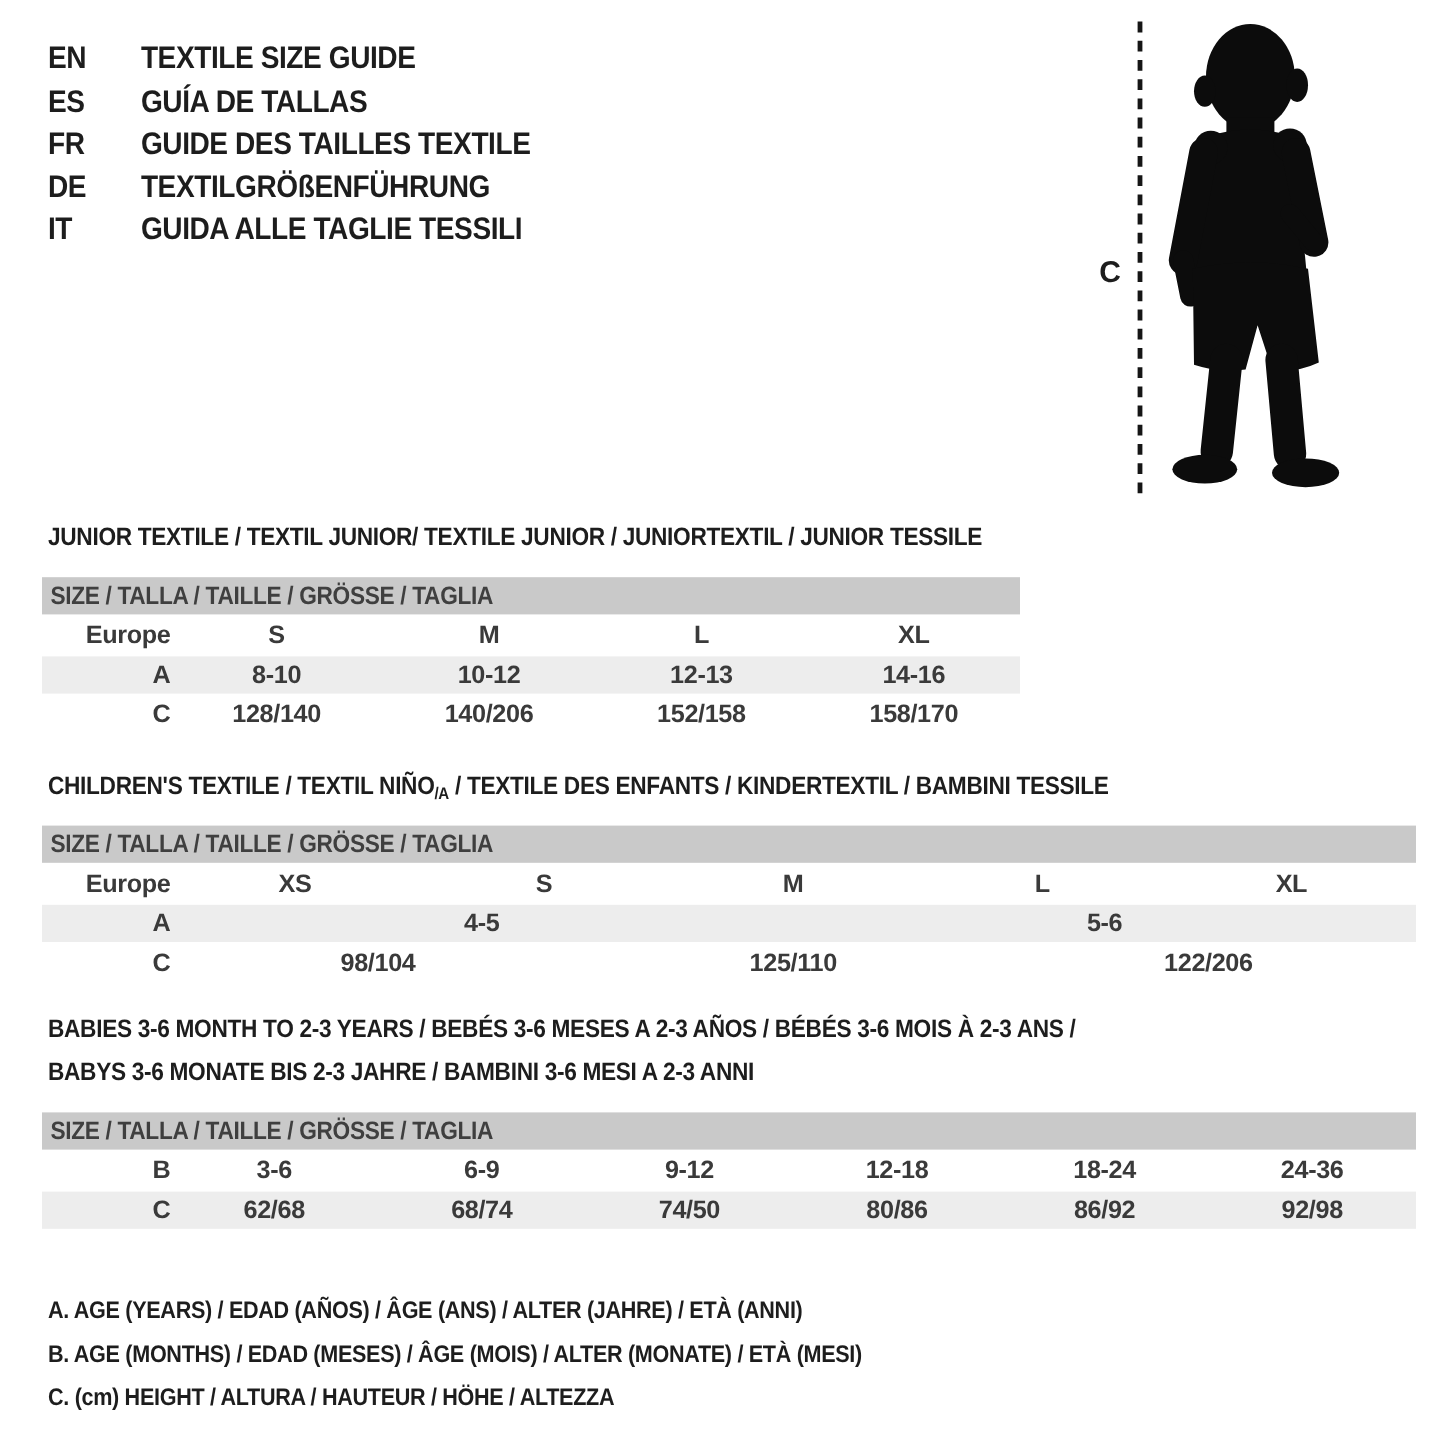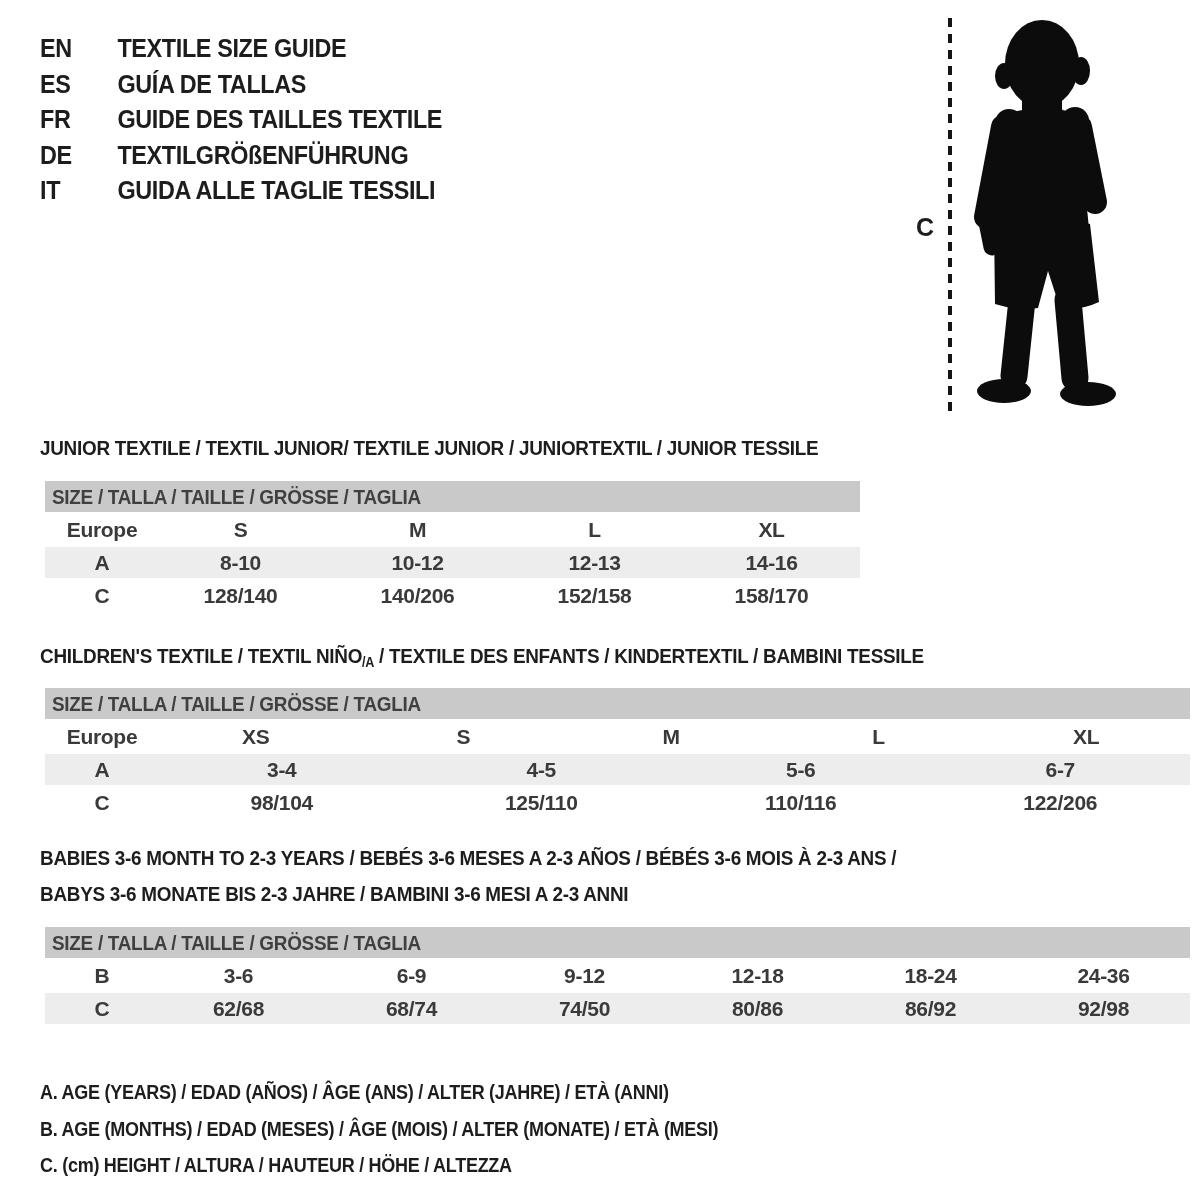--- a/index.html
+++ b/index.html
@@ -13,25 +13,25 @@
   .lang-row{display:flex;}
   .lang-code{width:86px;flex:0 0 86px;}
   
   .meas-line{position:absolute;left:946px;top:16px;}
   .fig-label{position:absolute;left:916px;top:213px;font-size:25px;font-weight:700;}
   .silhouette{position:absolute;left:962px;top:14px;}
   
   .sec-title{position:absolute;left:40px;font-size:21px;font-weight:700;letter-spacing:-0.3px;white-space:nowrap;}
   .sub{font-size:14px;vertical-align:-4px;font-weight:700;}
   
-  .stable{position:absolute;left:45px;}
+  .stable{position:absolute;left:35px;}
   .thead{height:31px;background:#c9c9c9;color:#3f3f3f;font-size:21px;font-weight:700;line-height:31px;padding-left:7px;letter-spacing:-0.3px;white-space:nowrap;}
   .trow{display:flex;height:31px;margin-top:2px;font-size:21px;font-weight:700;color:#3a3a3a;line-height:31px;letter-spacing:-0.3px;}
   .trow.shaded{background:#ededed;}
-  .tlabel{flex:0 0 100px;width:100px;text-align:center;padding-left:7px;}
+  .tlabel{flex:0 0 100px;width:100px;text-align:right;padding-left:7px;}
   .tcell{flex:1;text-align:center;}
   
   .notes{position:absolute;left:40px;top:1074px;font-size:20px;font-weight:700;line-height:36.5px;letter-spacing:-0.3px;}
 </style>
 </head>
 <body>
 
 <div class="canvas">
 
   <div class="lang-list condensed">
@@ -120,30 +120,27 @@
     <div class="trow">
       <div class="tlabel">Europe</div>
       <div class="tcell">XS</div>
       <div class="tcell">S</div>
       <div class="tcell">M</div>
       <div class="tcell">L</div>
       <div class="tcell">XL</div>
     </div>
     <div class="trow shaded">
       <div class="tlabel">A</div>
-      <div class="tcell">3-4</div>
       <div class="tcell">4-5</div>
       <div class="tcell">5-6</div>
-      <div class="tcell">6-7</div>
     </div>
     <div class="trow">
       <div class="tlabel">C</div>
       <div class="tcell">98/104</div>
       <div class="tcell">125/110</div>
-      <div class="tcell">110/116</div>
       <div class="tcell">122/206</div>
     </div>
   </div>
 
   <div class="sec-title condensed" style="top:846px;">BABIES 3-6 MONTH TO 2-3 YEARS / BEBÉS 3-6 MESES A 2-3 AÑOS / BÉBÉS 3-6 MOIS À 2-3 ANS /</div>
   <div class="sec-title condensed" style="top:882px;">BABYS 3-6 MONATE BIS 2-3 JAHRE / BAMBINI 3-6 MESI A 2-3 ANNI</div>
   <div class="stable" style="top:927px;width:1145px;">
     <div class="thead"><span class="condensed" style="display:inline-block;">SIZE / TALLA / TAILLE / GRÖSSE / TAGLIA</span></div>
     <div class="trow">
       <div class="tlabel">B</div>

